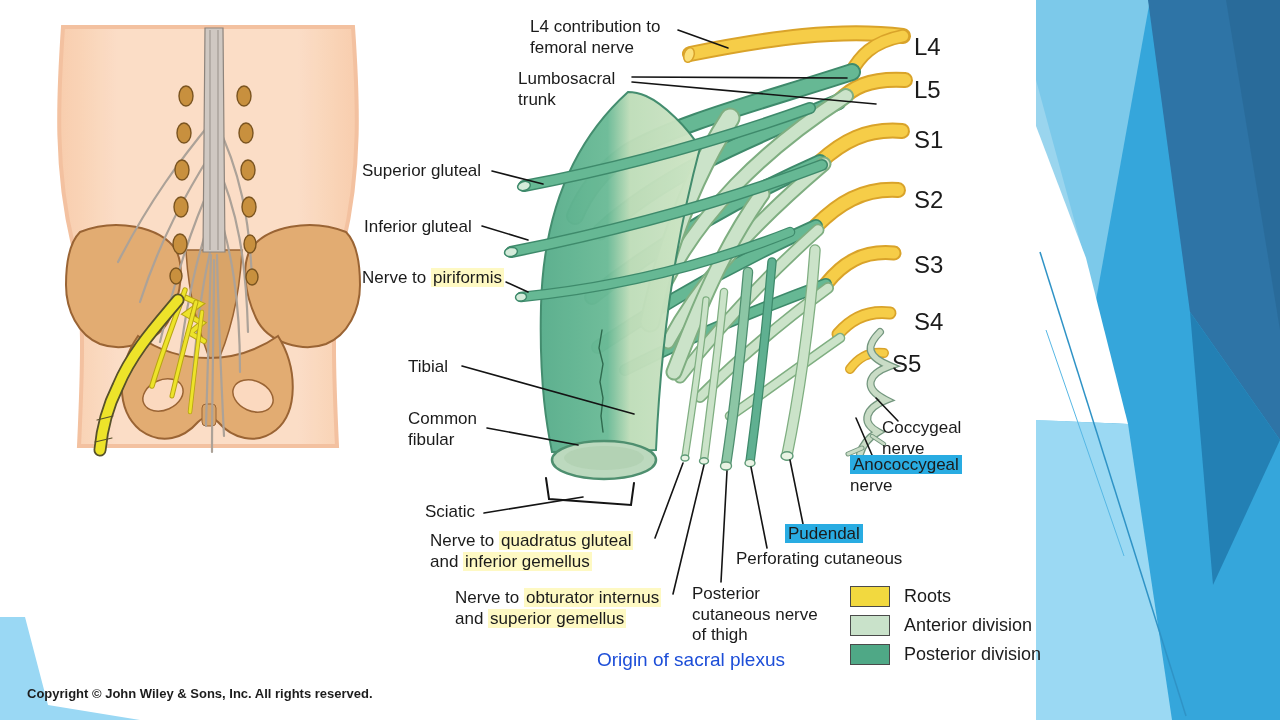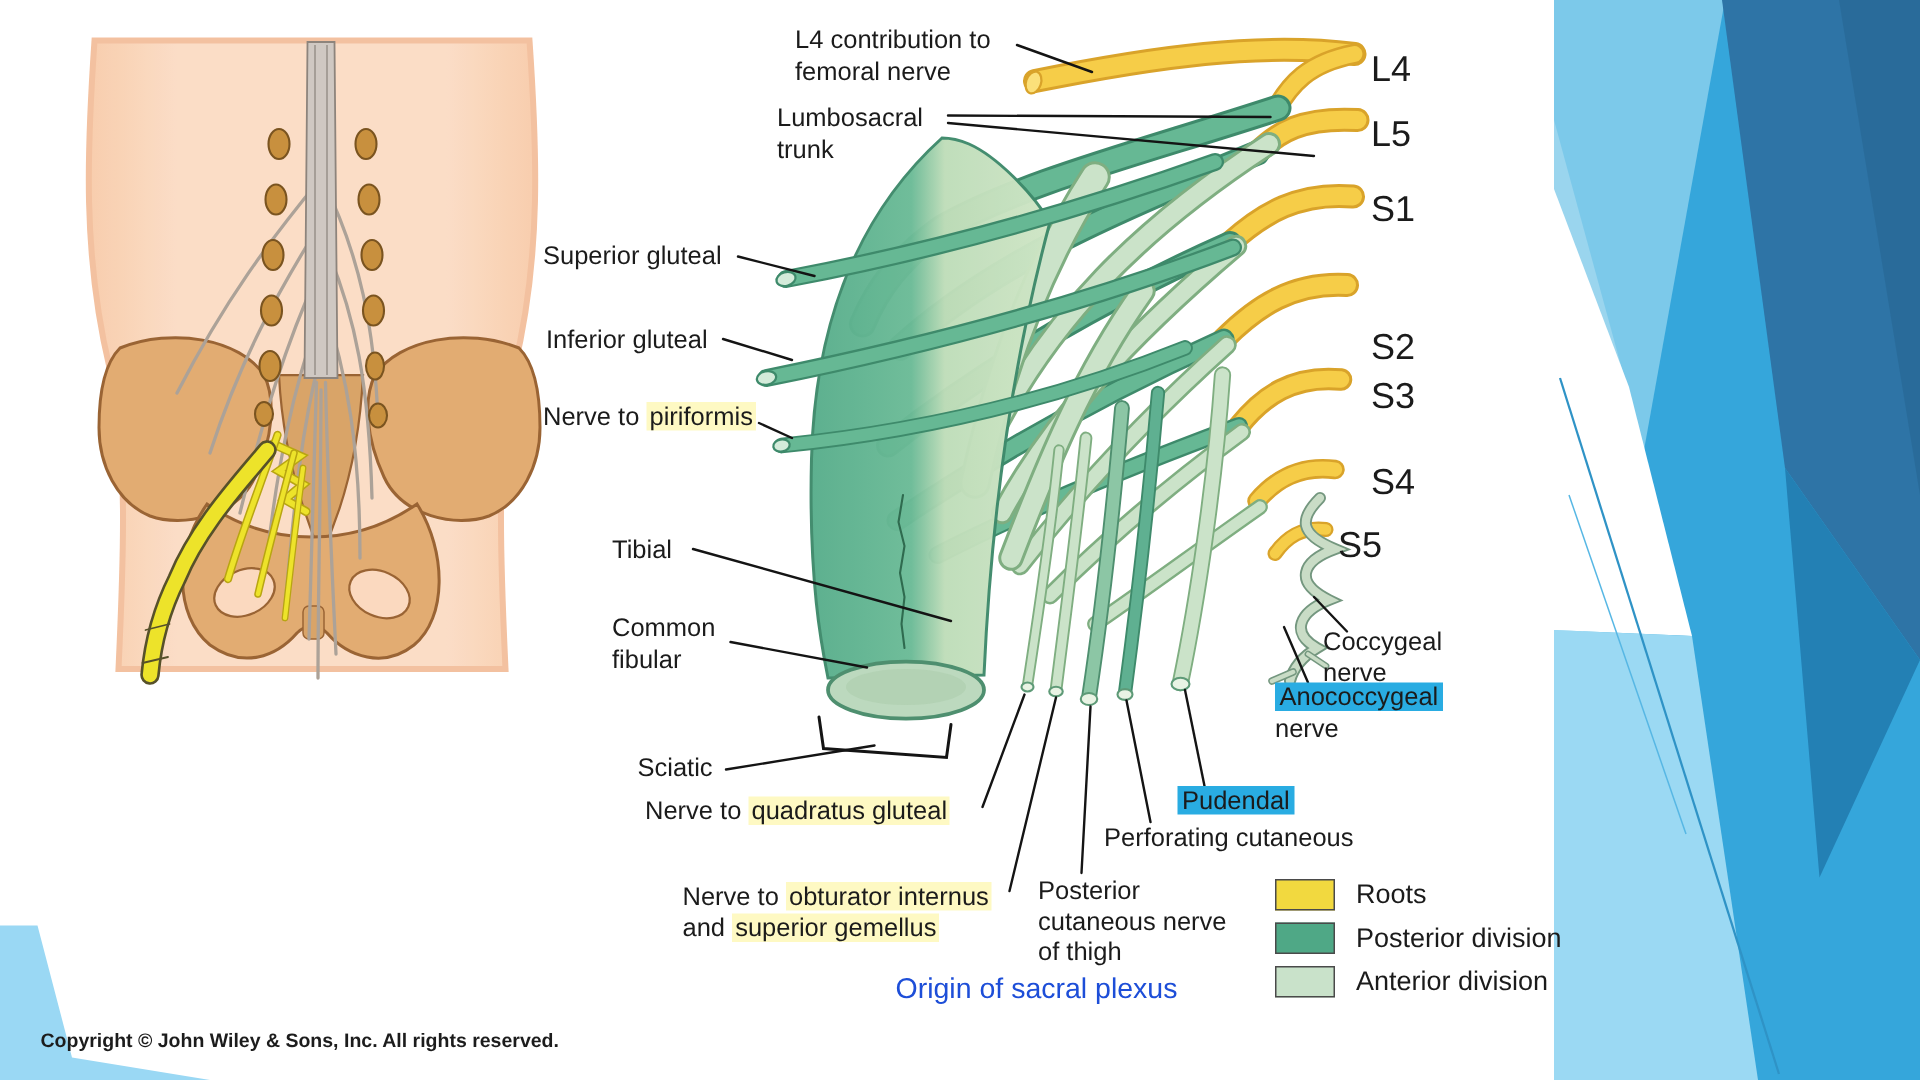--- a/index.html
+++ b/index.html
@@ -258,20 +258,21 @@
 
 <div class="lbl" style="left:408px;top:409px;">
   <div>Common</div>
   <div>fibular</div>
 </div>
 
 <div class="lbl" style="left:425px;top:502px;">Sciatic</div>
 
 <div class="lbl" style="left:430px;top:531px;">
   <div><span>Nerve to </span><span class="hl-y">quadratus gluteal</span></div>
+  <div><span>and </span><span class="hl-y">inferior gemellus</span></div>
 </div>
 
 <div class="lbl" style="left:455px;top:588px;">
   <div><span>Nerve to </span><span class="hl-y">obturator internus</span></div>
   <div><span>and </span><span class="hl-y">superior gemellus</span></div>
 </div>
 
 <div class="lbl" style="left:692px;top:584px;">
   <div>Posterior</div>
   <div>cutaneous nerve</div>
@@ -292,35 +293,35 @@
 <div class="lbl" style="left:882px;top:418px;">
   <div>Coccygeal</div>
   <div>nerve</div>
 </div>
 
 <div class="caption" style="left:597px;top:649px;">Origin of sacral plexus</div>
 
 <div class="root-lbl" style="left:914px;top:33px;">L4</div>
 <div class="root-lbl" style="left:914px;top:76px;">L5</div>
 <div class="root-lbl" style="left:914px;top:126px;">S1</div>
-<div class="root-lbl" style="left:914px;top:186px;margin-top:32px;">S2</div>
+<div class="root-lbl" style="left:914px;top:186px;">S2</div>
 <div class="root-lbl" style="left:914px;top:251px;">S3</div>
 <div class="root-lbl" style="left:914px;top:308px;">S4</div>
 <div class="root-lbl" style="left:892px;top:350px;">S5</div>
 
 <div class="legend">
   <div class="legend-row">
     <div class="swatch" style="background-color: rgb(242, 217, 63);"></div>
     <div class="legend-text">Roots</div>
   </div>
   <div class="legend-row">
+    <div class="swatch" style="background-color: rgb(201, 226, 202);"></div>
+    <div class="legend-text">Anterior division</div>
+  </div>
+  <div class="legend-row">
     <div class="swatch" style="background-color: rgb(79, 168, 134);"></div>
     <div class="legend-text">Posterior division</div>
   </div>
-  <div class="legend-row">
-    <div class="swatch" style="background-color: rgb(201, 226, 202);"></div>
-    <div class="legend-text">Anterior division</div>
-  </div>
 </div>
 
 <div class="copyright">Copyright © John Wiley &amp; Sons, Inc. All rights reserved.</div>
 
 </div>
 
 </body></html>

